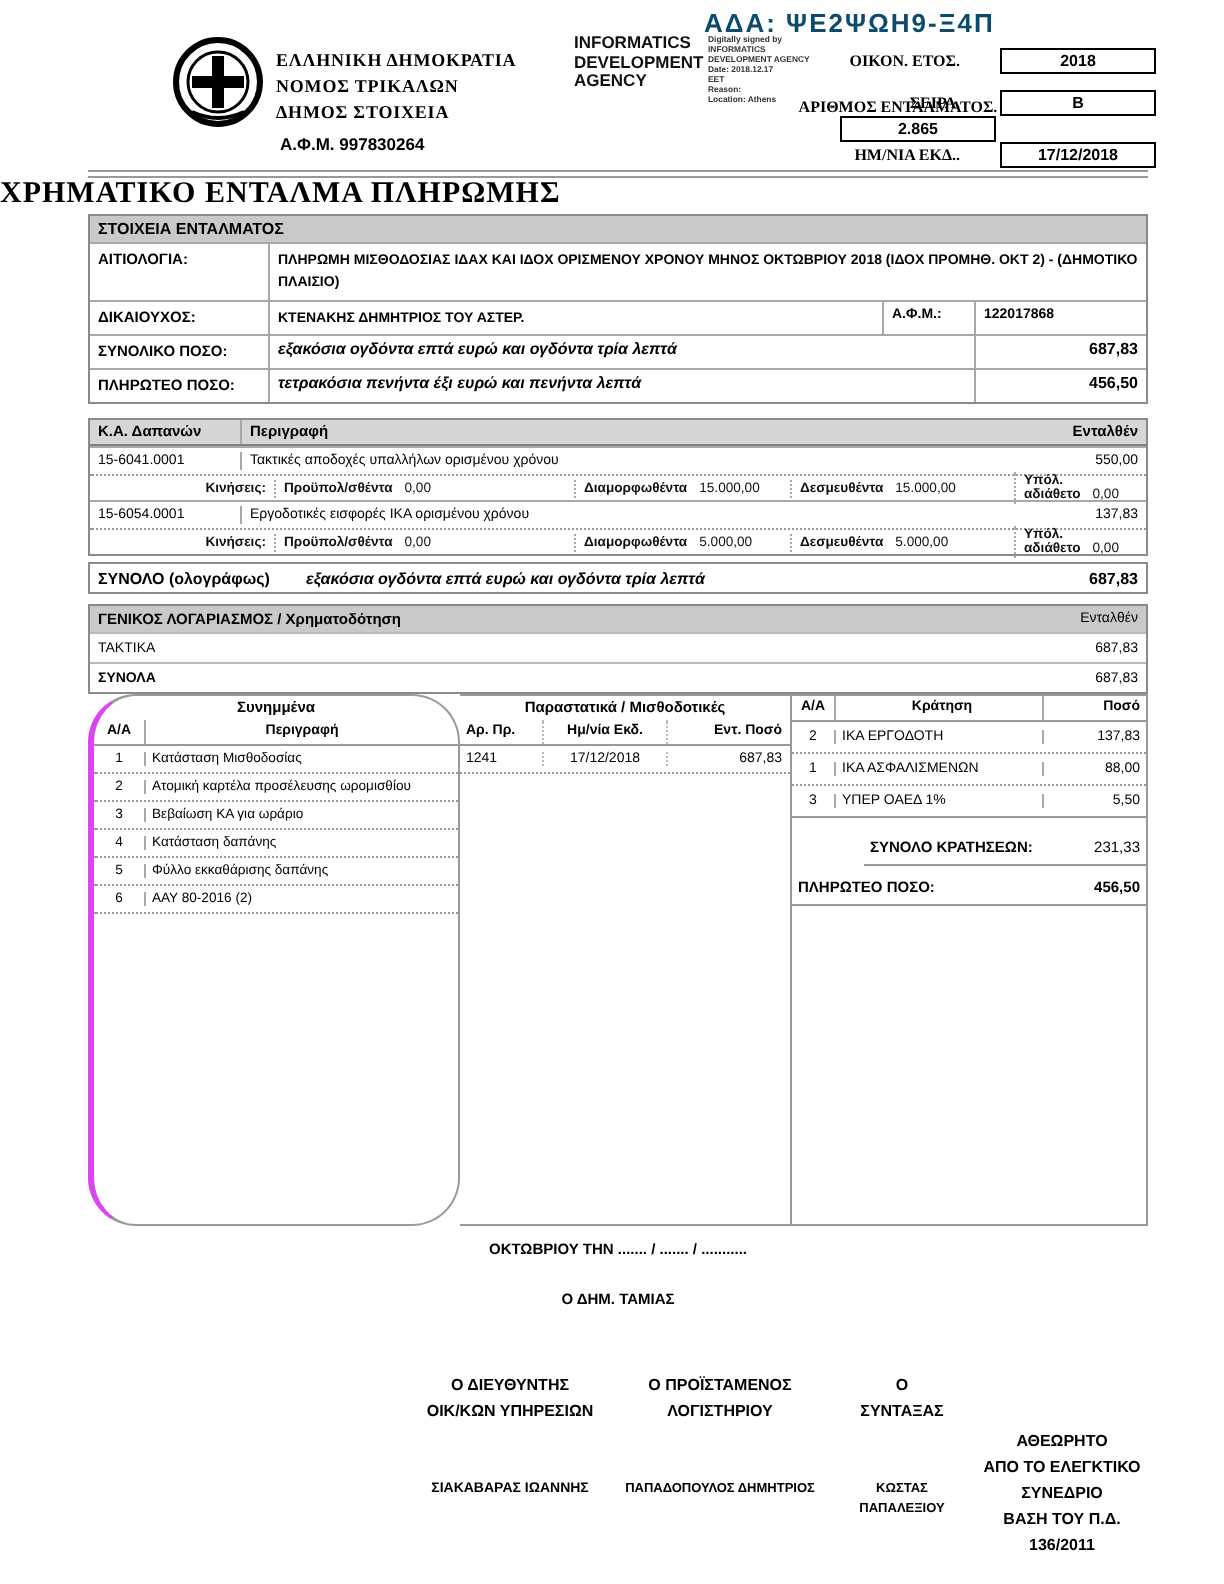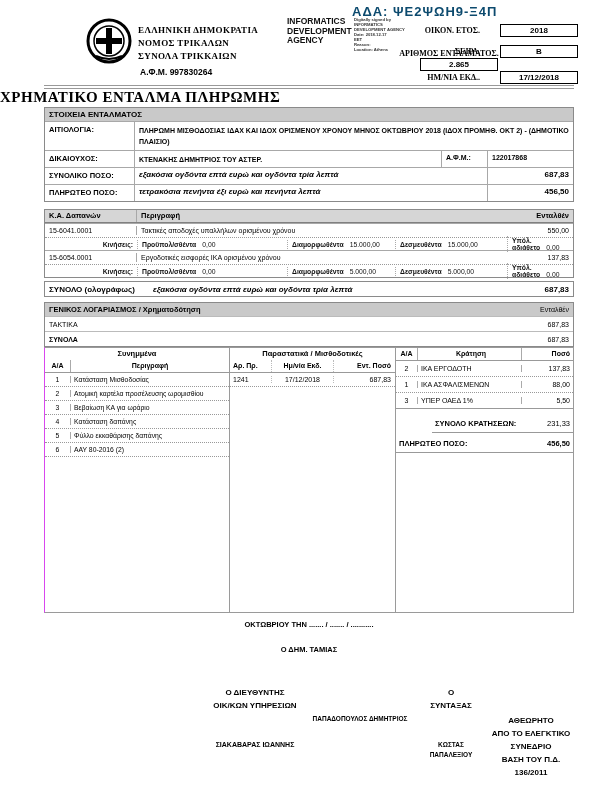--- a/index.html
+++ b/index.html
@@ -35,21 +35,21 @@
   .stx .lblc{width:90px;border-right:1px solid #a8a8a8;font-size:7.5px;font-weight:bold;padding-top:3px;}
   .stx .valc{flex:1;font-size:7px;font-weight:bold;line-height:11px;padding-top:3px;}
   .stx .afml{width:46px;border-left:1px solid #a8a8a8;font-size:7px;font-weight:bold;padding-top:3px;}
   .stx .afmv{width:86px;border-left:1px solid #a8a8a8;font-size:7px;font-weight:bold;padding-top:3px;}
   .stx .words{flex:1;font-size:8px;font-weight:bold;font-style:italic;padding-top:2px;}
   .stx .amt{width:86px;border-left:1px solid #a8a8a8;font-size:8px;font-weight:bold;text-align:right;padding-top:2px;}
 
   
   .exp{left:44px;top:209px;width:530px;}
   .exp .hed{height:13px;background:#d6d6d6;border-bottom:1px solid #808080;font-size:7.5px;font-weight:bold;}
-  .exp .codec{width:92px;border-right:1px solid #a8a8a8;}
+  .exp .codec{width:76px;border-right:1px solid #a8a8a8;}
   .exp .descc{flex:1;}
   .exp .amtc{width:70px;text-align:right;}
   .exp .drow{height:14px;font-size:7px;border-top:1px solid #a8a8a8;align-items:center;}
   .exp .drow:first-of-type{border-top:none;}
   .exp .mrow{height:13px;font-size:6.8px;border-top:1px dotted #999;align-items:center;color:#111;}
   .exp .mlabel{width:92px;text-align:right;font-weight:bold;}
   .exp .mc1{width:150px;border-left:1px dotted #aaa;}
   .exp .mc2{width:108px;border-left:1px dotted #aaa;}
   .exp .mc3{width:112px;border-left:1px dotted #aaa;}
   .exp .mc4{flex:1;border-left:1px dotted #aaa;}
@@ -63,21 +63,21 @@
   .gen{left:44px;top:302px;width:530px;}
   .gen .bar{height:13px;line-height:13px;display:flex;justify-content:space-between;padding:0 4px;font-size:7.5px;}
   .gen .bar .col2h{font-weight:normal;font-size:7px;}
   .gen .grow{height:14px;font-size:7px;display:flex;justify-content:space-between;align-items:center;
              padding:0 4px;border-top:1px solid #bbb;}
   .gen .grow:first-of-type{border-top:none;}
 
   
   .cols{left:44px;top:347px;width:530px;height:266px;display:flex;}
   .col{box-sizing:border-box;border:1px solid #9a9a9a;border-left:none;background:#fff;}
-  .col.first{border-left:1px solid #d946ef;}
+  .col.first{border-left:3px solid #d946ef;border-radius:24px;}
   .colttl{height:12px;line-height:12px;text-align:center;font-size:7.5px;font-weight:bold;}
   .subhed{display:flex;height:12px;line-height:12px;font-size:7px;font-weight:bold;border-bottom:1px solid #999;}
   .att-no{width:26px;text-align:center;border-right:1px solid #aaa;box-sizing:border-box;}
   .att-desc{flex:1;text-align:center;}
   .att-item{display:flex;height:13px;font-size:6.8px;border-bottom:1px dotted #999;align-items:center;}
   .att-item .att-desc{text-align:left;padding-left:3px;}
   .doc-no{width:42px;padding-left:3px;box-sizing:border-box;border-right:1px dotted #bbb;}
   .doc-dt{width:62px;text-align:center;border-right:1px dotted #bbb;box-sizing:border-box;}
   .doc-am{flex:1;text-align:right;padding-right:4px;}
   .doc-item{display:flex;height:13px;font-size:7px;border-bottom:1px dotted #999;align-items:center;}
@@ -114,21 +114,21 @@
       <circle cx="23" cy="23" r="15" fill="none" stroke="#000" stroke-width="1.5"></circle>
       <rect x="20" y="10" width="6" height="26" fill="#000"></rect>
       <rect x="10" y="20" width="26" height="6" fill="#000"></rect>
       <path d="M10 38 q13 6 26 0" fill="none" stroke="#000" stroke-width="2"></path>
     </svg>
   </div>
 
   <div class="abs org">
     <div>ΕΛΛΗΝΙΚΗ ΔΗΜΟΚΡΑΤΙΑ</div>
     <div>ΝΟΜΟΣ ΤΡΙΚΑΛΩΝ</div>
-    <div>ΣΥΝΟΛΑ ΤΡΙΚΚΑΙΩΝ</div>
+    <div>ΔΗΜΟΣ ΣΤΟΙΧΕΙΑ</div>
   </div>
   <div class="abs afm">Α.Φ.Μ. 997830264</div>
 
   <div class="abs stamp-agency">INFORMATICS DEVELOPMENT AGENCY</div>
   <div class="abs stamp-details pre">Digitally signed by
 INFORMATICS
 DEVELOPMENT AGENCY
 Date: 2018.12.17
 EET
 Reason:
@@ -331,20 +331,22 @@
 
   <div class="abs paid">ΟΚΤΩΒΡΙΟΥ ΤΗΝ ....... / ....... / ...........</div>
   <div class="abs treas">Ο ΔΗΜ. ΤΑΜΙΑΣ</div>
 
   <div class="abs sig" style="left:192px;top:686px;width:126px;">
     <div class="sig-title pre">Ο ΔΙΕΥΘΥΝΤΗΣ
 ΟΙΚ/ΚΩΝ ΥΠΗΡΕΣΙΩΝ</div>
     <div class="sig-name">ΣΙΑΚΑΒΑΡΑΣ ΙΩΑΝΝΗΣ</div>
   </div>
   <div class="abs sig" style="left:312px;top:686px;width:96px;">
+    <div class="sig-title pre">Ο ΠΡΟΪΣΤΑΜΕΝΟΣ
+ΛΟΓΙΣΤΗΡΙΟΥ</div>
     <div class="sig-name sm">ΠΑΠΑΔΟΠΟΥΛΟΣ ΔΗΜΗΤΡΙΟΣ</div>
   </div>
   <div class="abs sig" style="left:420px;top:686px;width:62px;">
     <div class="sig-title pre">Ο
 ΣΥΝΤΑΞΑΣ</div>
     <div class="sig-name sm pre">ΚΩΣΤΑΣ
 ΠΑΠΑΛΕΞΙΟΥ</div>
   </div>
   <div class="abs sig" style="left:486px;top:686px;width:90px;margin-top:28px;">
     <div class="sig-title pre">ΑΘΕΩΡΗΤΟ

